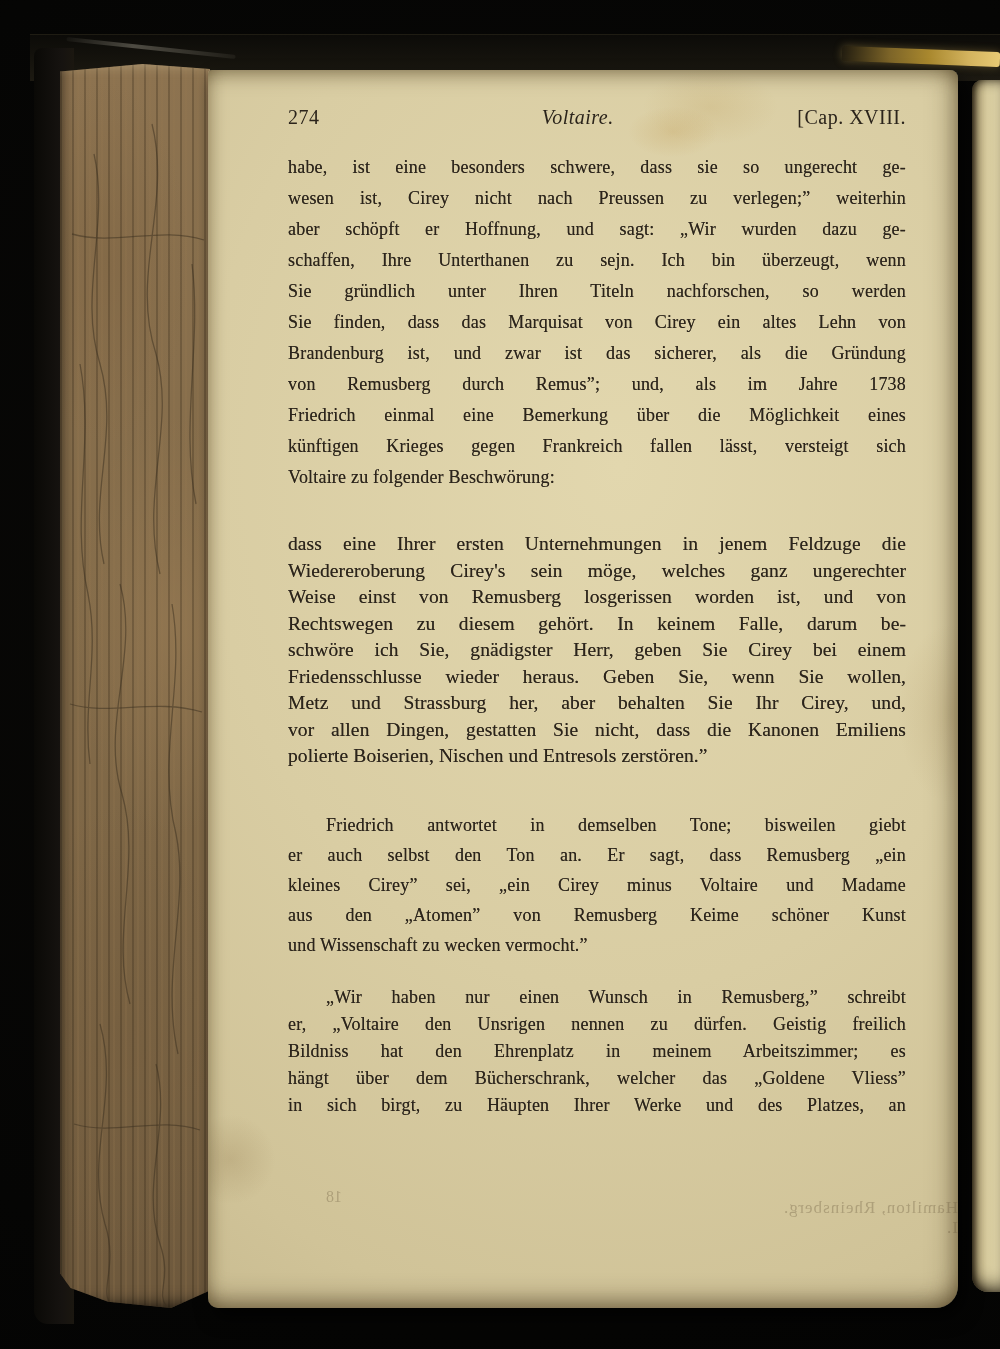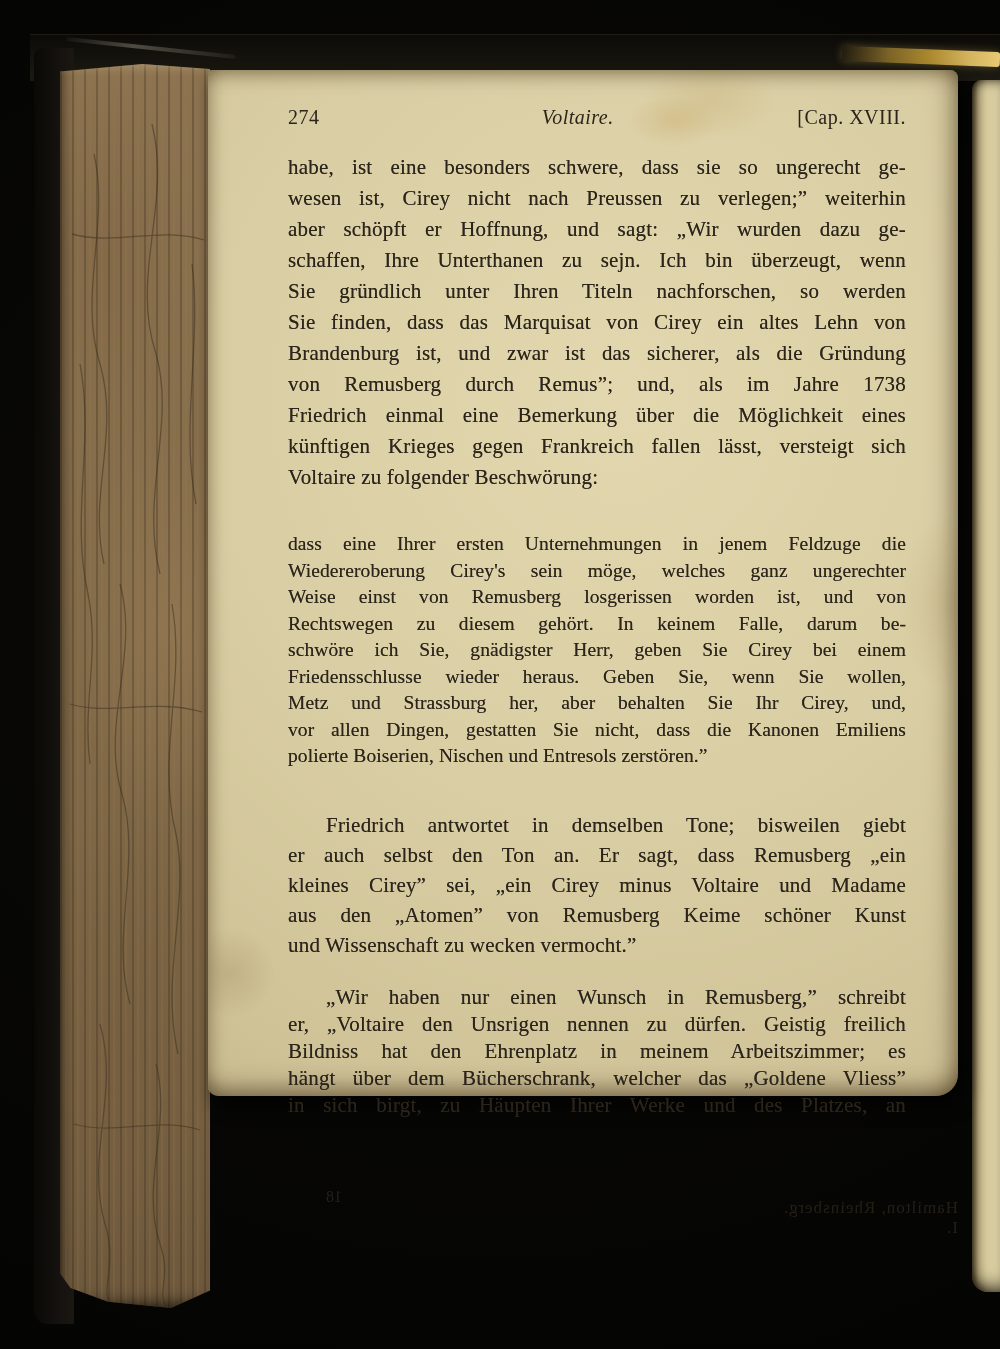--- a/index.html
+++ b/index.html
@@ -46,21 +46,21 @@
   .fore-edge svg{position:absolute;left:0;top:0;}
   
   .page-sliver{
     position:absolute;left:972px;top:80px;width:28px;height:1212px;
     background:linear-gradient(90deg,#8f7f57 0%,#bcae82 22%,#d7cb9e 55%,#ddd2a6 100%);
     border-radius:10px 0 0 16px;
     box-shadow:inset 7px 0 9px -5px rgba(15,10,4,.8), inset 0 -16px 18px -12px rgba(20,14,6,.8), inset 0 10px 12px -9px rgba(25,18,8,.7);
   }
   
   .page{
-    position:absolute;left:208px;top:70px;width:750px;height:1026px;
+    position:absolute;left:208px;top:70px;width:750px;height:1238px;
     background:
       radial-gradient(60px 34px at 62% 5%, rgba(186,143,64,.22), rgba(186,143,64,0) 75%),
       radial-gradient(90px 50px at 67% 3%, rgba(176,135,58,.16), rgba(176,135,58,0) 75%),
       radial-gradient(70px 120px at 99% 52%, rgba(130,98,46,.14), rgba(130,98,46,0) 75%),
       radial-gradient(60px 60px at 3% 88%, rgba(120,92,48,.18), rgba(120,92,48,0) 75%),
       radial-gradient(120% 92% at 55% 32%, #e2d7ae 0%, #d9cda3 46%, #d0c398 76%, #c2b489 100%);
     border-radius:4px 8px 22px 10px;
     box-shadow:
       inset 0 16px 20px -13px rgba(70,52,24,.55),
       inset -20px 0 26px -16px rgba(70,52,24,.55),
@@ -75,21 +75,21 @@
     font-size:20px;letter-spacing:.5px;
   }
   .header .pgnum{flex:1;text-align:left;}
   .header .running{flex:1;text-align:center;font-style:italic;}
   .header .chap{flex:1.2;text-align:right;}
   .textblock{
     margin:23px 52px 0 80px;width:618px;
     text-rendering:optimizeLegibility;
   }
   .paragraph{color:#2b241b;text-shadow:0 0 .5px rgba(43,36,27,.65);}
-  .paragraph.body{font-size:21px;line-height:31px;letter-spacing:.2px;}
+  .paragraph.body{font-size:18px;line-height:31px;letter-spacing:.2px;}
   .paragraph.quote{font-size:19.5px;line-height:26.5px;letter-spacing:.1px;}
   .textblock .paragraph:nth-child(2){margin-top:38px;}
   .textblock .paragraph:nth-child(3){margin-top:40px;line-height:30px;}
   .textblock .paragraph:nth-child(4){margin-top:24px;line-height:27px;}
   .line{
     text-align:justify;text-align-last:justify;-moz-text-align-last:justify;
     white-space:normal;
   }
   .line.endline{text-align-last:left;-moz-text-align-last:left;}
   .line.indent{text-indent:38px;}

